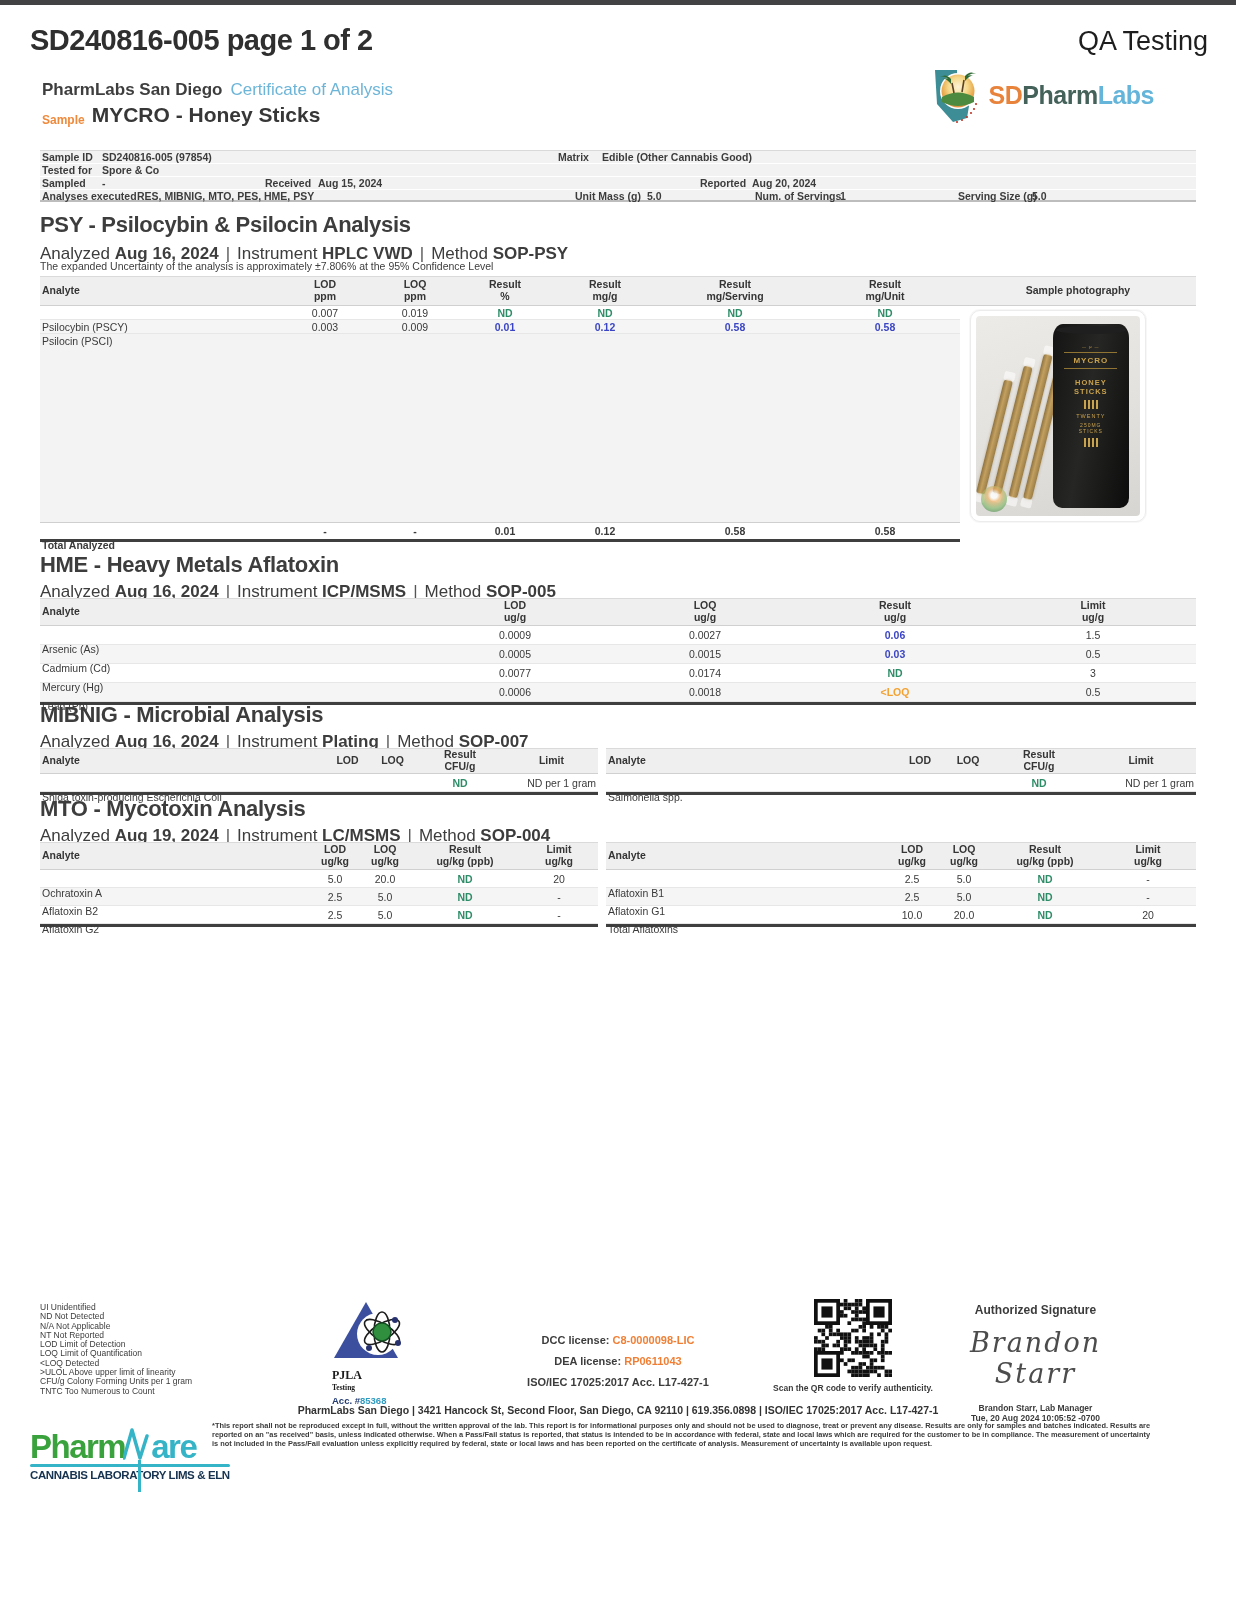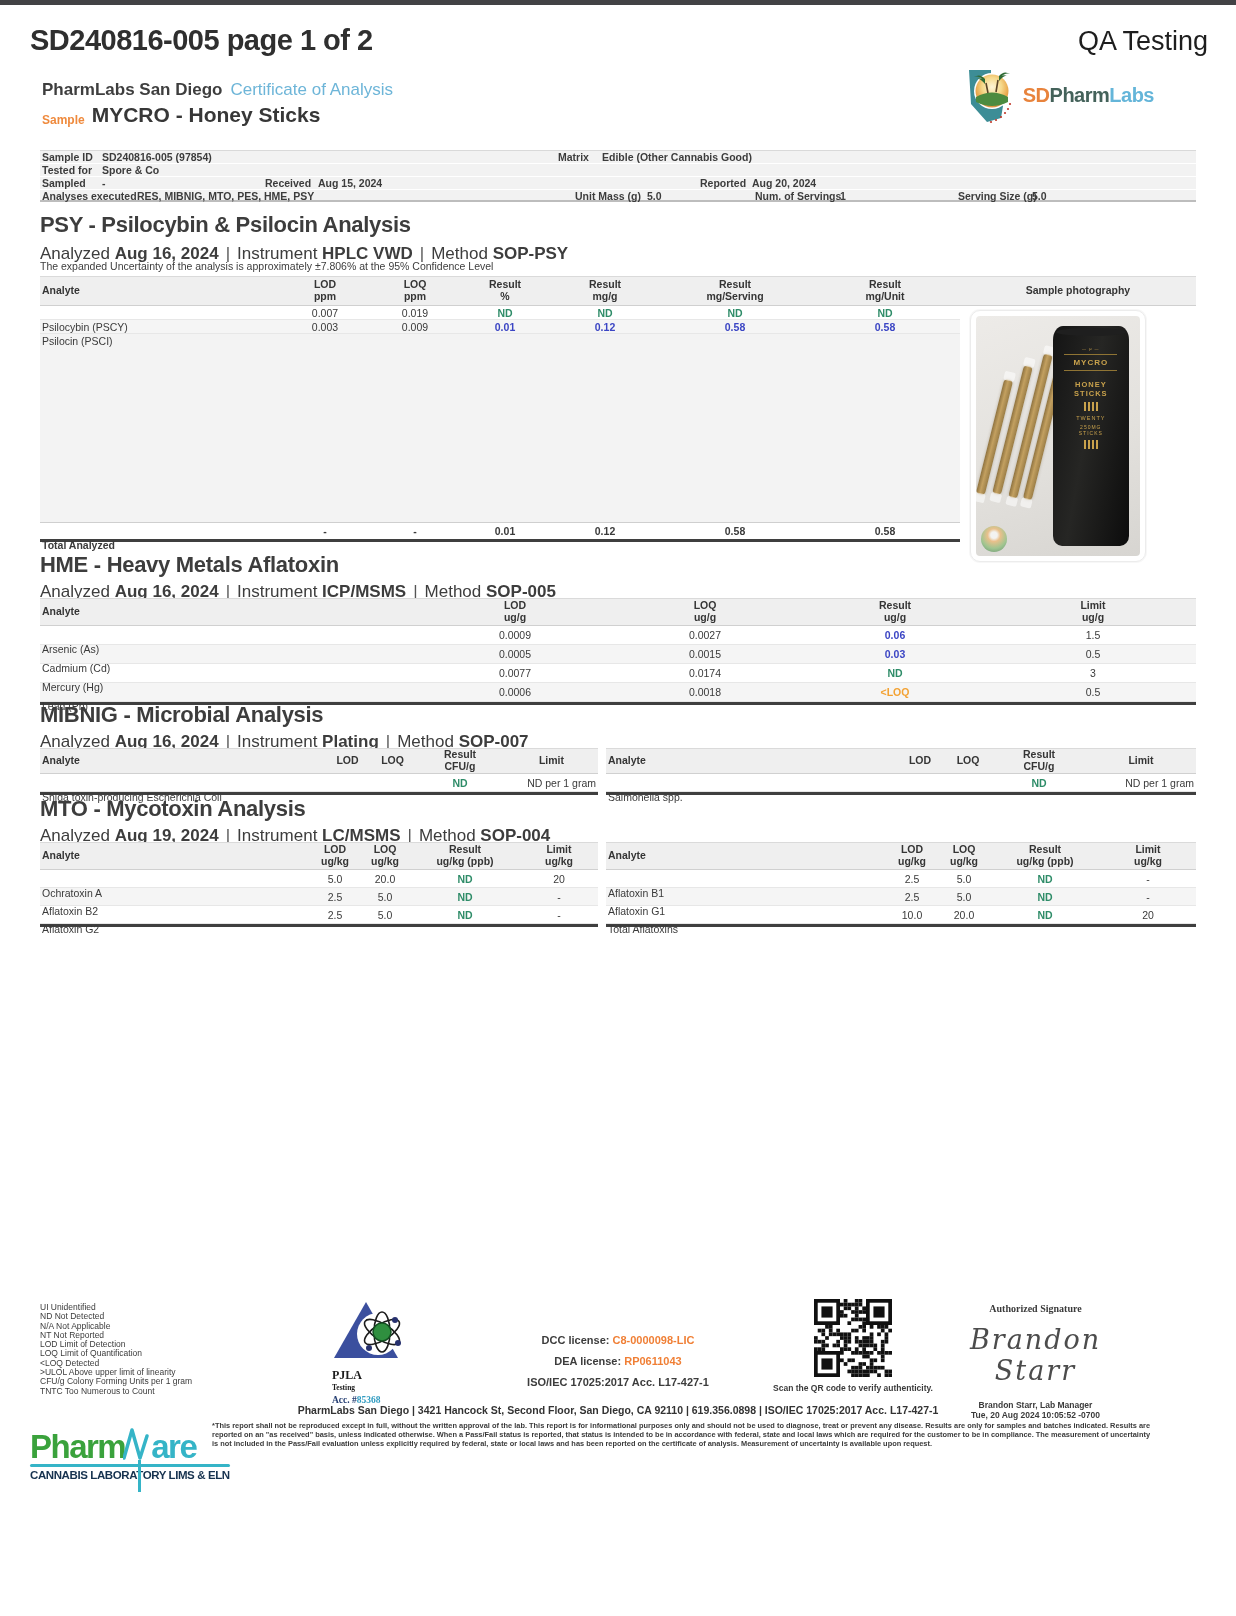--- a/index.html
+++ b/index.html
@@ -13,21 +13,21 @@
   .qa-label  { position:absolute; right:28px; top:26px; font-size:27px; font-weight:500; color:#1e1e1e; }
   .lab-line  { position:absolute; left:42px; top:80px; font-size:17px; }
   .lab-name  { font-weight:700; color:#3e3e3e; }
   .coa-label { font-weight:500; color:#6db5d8; margin-left:8px; }
   .sample-line { position:absolute; left:42px; top:103px; display:flex; align-items:flex-end; }
   .sample-tag  { font-size:12px; font-weight:700; color:#ef8a3d; margin-right:7px; }
   .sample-name { font-size:21px; font-weight:700; color:#373737; }
 
   
   .brand { position:absolute; right:82px; top:64px; display:flex; align-items:center; }
-  .brand-text { font-size:20px; font-weight:700; letter-spacing:-0.5px; margin-left:4px; }
+  .brand-text { font-size:25px; font-weight:700; letter-spacing:-0.5px; margin-left:4px; }
   .brand-sd { color:#e8833c; } .brand-pharm { color:#44625a; } .brand-labs { color:#64b5d9; font-weight:600; }
 
   
   .info-tbl { position:absolute; left:40px; top:150px; width:1156px; border-top:1px solid #d9d9d9; }
   .info-row { position:relative; height:12px; background:#f2f2f2; margin-bottom:1px; }
   .info-row span { position:absolute; top:0; font-size:10.5px; font-weight:700; color:#3c3c3c; white-space:nowrap; }
   .info-tbl .last { border-bottom:2px solid #bdbdbd; }
 
   
   .sec-title { position:absolute; left:40px; font-size:22px; font-weight:600; color:#3d3d3d; letter-spacing:-0.3px; }
@@ -47,21 +47,21 @@
   .alt { background:#f5f5f5; }
   .thick { height:3px; background:#3f3f3f; }
 
   
   .psy-gray { width:920px; height:188px; background:#f3f3f3; }
   .total-row { display:flex; align-items:center; width:920px; height:17px; border-top:1px solid #cfcfcf; }
   .total-row .td { font-weight:600; }
   .total-row .lbl { font-weight:700; }
 
   
-  .photo-box { position:absolute; left:930px; top:34px; width:176px; height:252px; border:1px solid #ececec;
+  .photo-box { position:absolute; left:930px; top:34px; width:176px; height:212px; border:1px solid #ececec;
                border-radius:10px; padding:5px; background:#fff; box-shadow:0 0 0 1px #f7f7f7; }
   .photo-inner { position:relative; width:100%; height:100%; border-radius:4px; overflow:hidden;
                  background:linear-gradient(160deg,#edebe8 0%,#e3e1dd 55%,#d7d5d1 100%); }
   .cylinder { position:absolute; right:7%; top:4%; width:46%; height:92%;
               background:linear-gradient(100deg,#141414 0%,#262624 45%,#0c0c0c 100%);
               border-radius:10px 10px 9px 9px / 14px 14px 10px 10px;
               display:flex; flex-direction:column; align-items:center; padding-top:16px; }
   .cyl-top { position:absolute; top:2px; left:4%; width:92%; height:8px; border-radius:50%; background:#1f1f1f; }
   .gold { color:#c9a24c; text-align:center; letter-spacing:1px; }
   .gold-line { width:70%; height:1px; background:#8f7434; margin:3px 0; }
@@ -73,30 +73,30 @@
            background:rgba(255,255,255,.55); border-radius:2px; }
   .stick::before { top:-8px; } .stick::after { bottom:-8px; }
   .watermark { position:absolute; left:5px; bottom:4px; width:26px; height:26px; border-radius:50%; opacity:.65;
            background:radial-gradient(circle at 50% 35%, #ffffff 15%, #f0b263 30%, #7fb96a 62%, #3e7d46 90%); }
 
   
   .legend { position:absolute; left:40px; top:1303px; font-size:8.5px; line-height:9.3px; color:#3b3b3b; font-weight:500; }
   .pjla { position:absolute; left:332px; top:1300px; width:130px; text-align:left; }
   .pjla-name { font-family:"Liberation Serif", serif; font-weight:700; font-size:12px; color:#1c1c1c; margin-top:2px; }
   .pjla-sub  { font-family:"Liberation Serif", serif; font-weight:700; font-size:7.5px; color:#1c1c1c; }
-  .pjla-acc  { font-size:9.5px; font-weight:700; color:#223b70; margin-top:3px;font-family:Liberation Serif, serif; }
+  .pjla-acc  { font-size:9.5px; font-weight:700; color:#223b70; margin-top:3px; }
   .pjla-acc .num { color:#2f9bc0; }
   .licenses { position:absolute; left:468px; top:1334px; width:300px; text-align:center; font-size:11px; font-weight:700; color:#3c3c3c; }
   .licenses .line { margin-bottom:9px; }
   .lic-val { color:#f07f35; }
   .qr-wrap { position:absolute; left:753px; top:1299px; width:200px; text-align:center; }
   .qr-wrap svg { width:78px; height:78px; }
   .qr-cap { font-size:8.5px; font-weight:700; color:#3b3b3b; margin-top:2px; }
   .sig { position:absolute; left:928px; top:1303px; width:215px; text-align:center; }
-  .sig-head { font-size:10px; font-weight:700; color:#3b3b3b;font-family:Liberation Serif, serif; }
+  .sig-head { font-size:12px; font-weight:700; color:#3b3b3b; }
   .sig-name { font-family:"DejaVu Serif", serif; font-style:italic; font-size:27px; color:#4c4c4c; margin-top:10px; letter-spacing:2px; }
   .sig-who  { font-size:8.5px; font-weight:700; color:#3b3b3b; margin-top:14px; }
   .sig-date { font-size:8.5px; font-weight:700; color:#3b3b3b; }
   .address { position:absolute; left:0; top:1404px; width:100%; text-align:center; font-size:10.5px; font-weight:700; color:#333; }
   .disclaimer { position:absolute; left:212px; top:1421px; width:938px; font-size:7.4px; line-height:9px;
                 font-weight:600; color:#3b3b3b; text-align:justify; }
   .pharmware { position:absolute; left:30px; top:1424px; width:215px; }
   .pw-row { position:relative; display:flex; align-items:flex-end; }
   .pw-pharm { font-size:33px; font-weight:800; color:#3aa23c; letter-spacing:-1.5px; }
   .pw-ware  { font-size:33px; font-weight:800; color:#35b4c7; letter-spacing:-1.5px; }

